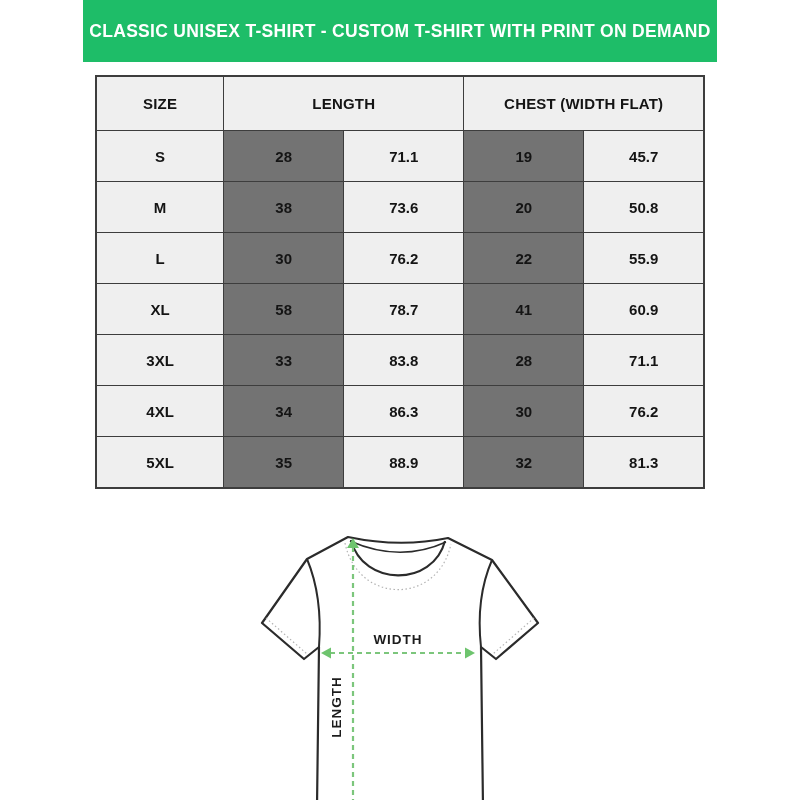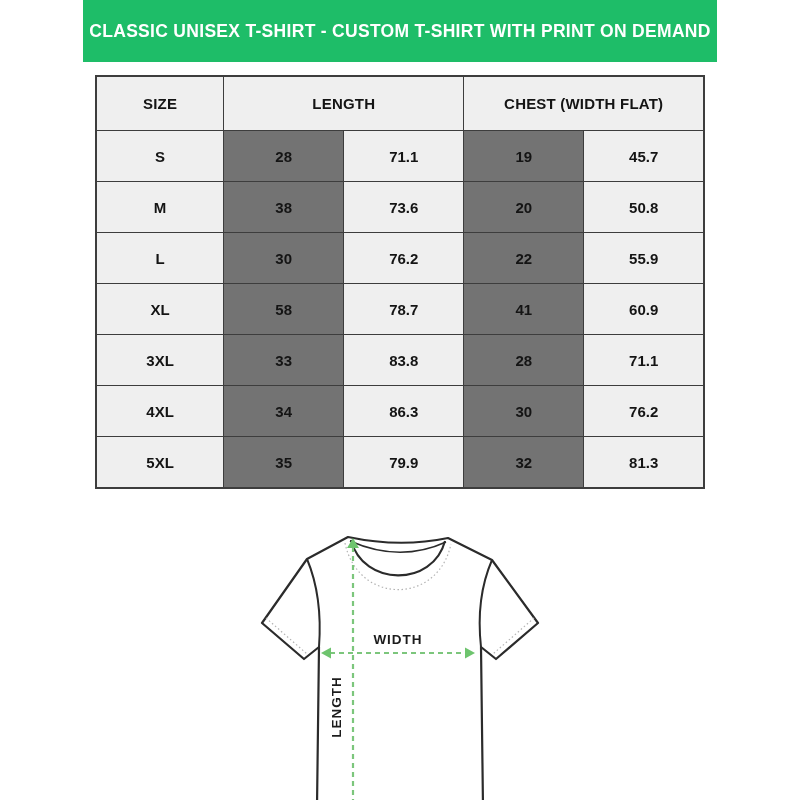--- a/index.html
+++ b/index.html
@@ -152,21 +152,21 @@
       <tr>
         <td class="shade">4XL</td>
         <td>34</td>
         <td class="shade">86.3</td>
         <td>30</td>
         <td class="shade">76.2</td>
       </tr>
       <tr>
         <td class="shade">5XL</td>
         <td>35</td>
-        <td class="shade">79.9</td>
+        <td class="shade">88.9</td>
         <td>32</td>
         <td class="shade">81.3</td>
       </tr>
     </tbody>
   </table>
 
   <div class="diagram-wrap">
     <svg width="320" height="320" viewBox="0 0 320 320">
 
       <path d="M108,22 Q160,33 208,23 L252,45 L298,108 L256,144 L241,132 L243,292 Q160,304 77,292 L79,132 L64,144 L22,108 L67,44 Z" fill="#ffffff" stroke="#2b2b2b" stroke-width="2.2" stroke-linejoin="round"></path>

